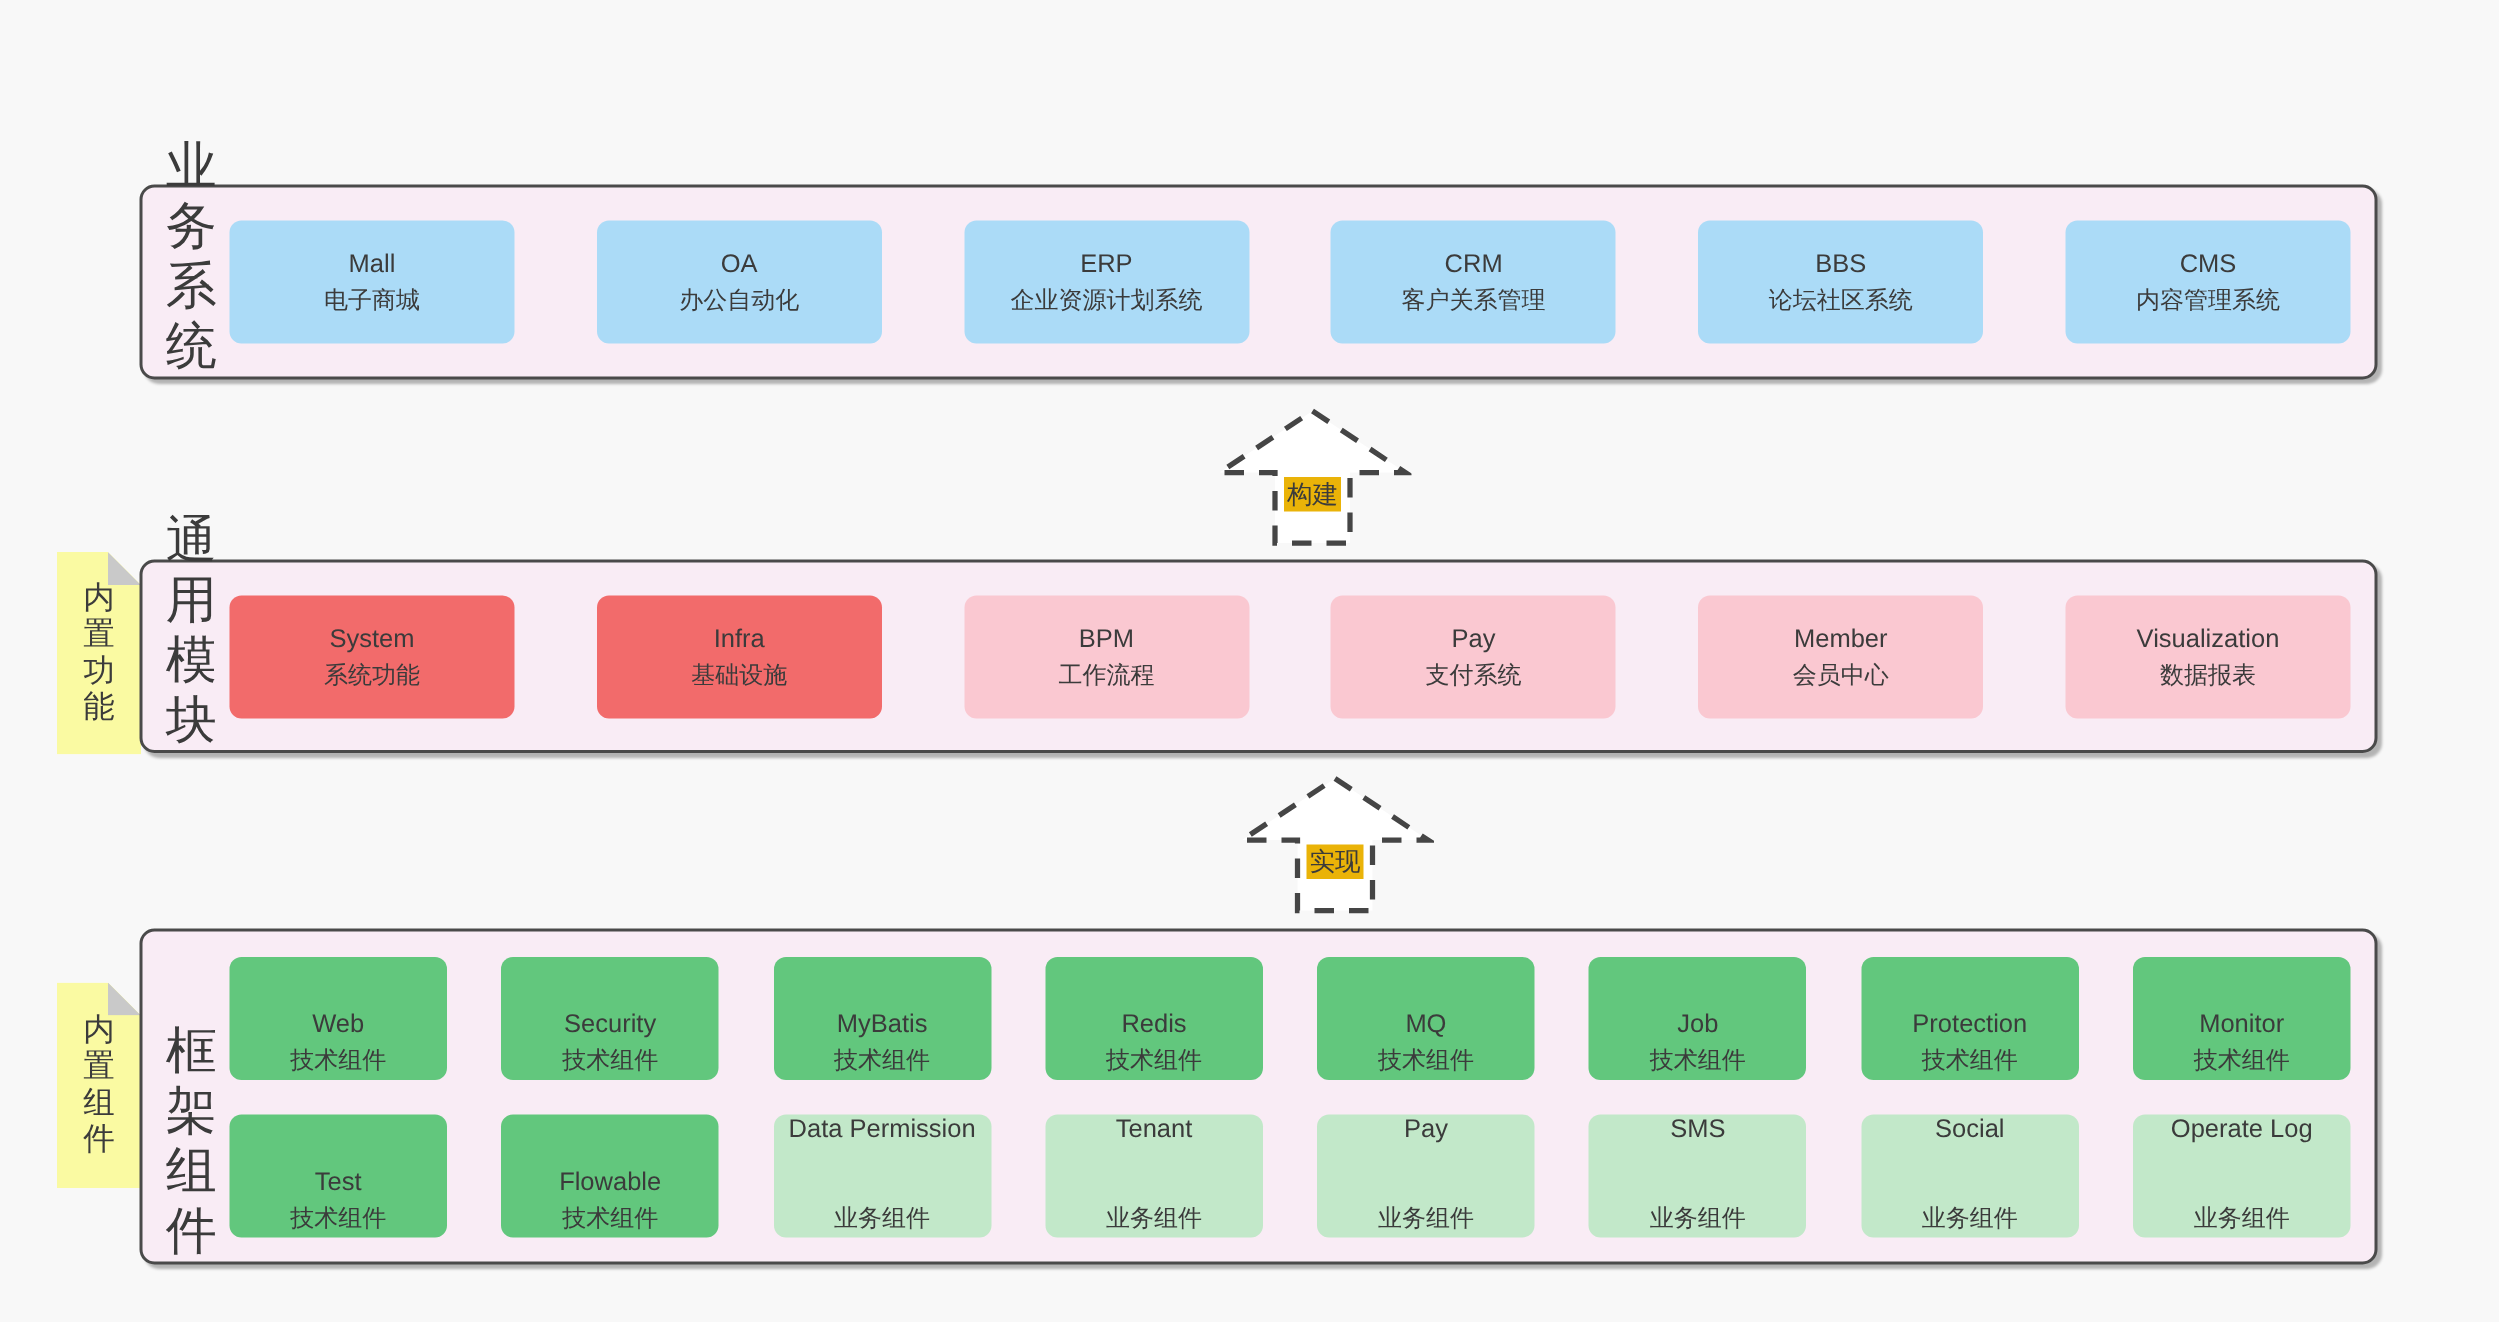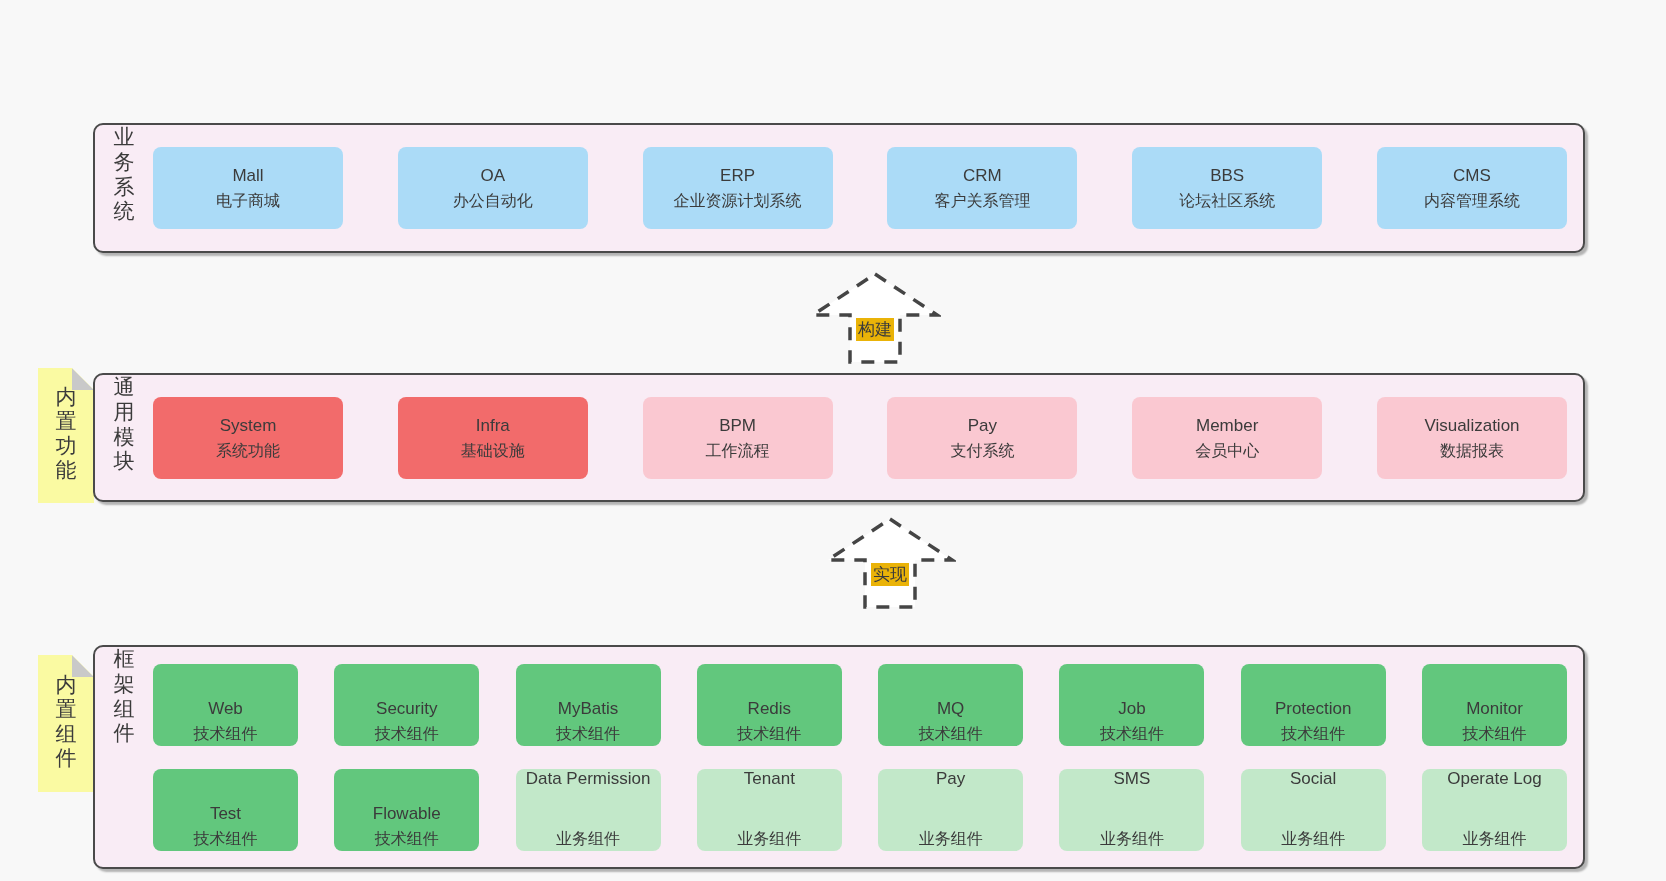--- a/index.html
+++ b/index.html
@@ -21,26 +21,26 @@
     border:2px solid #4a4a4a;
     border-radius:10px;
     box-shadow:3px 3px 2px rgba(0,0,0,0.28);
     display:flex;
     align-items:stretch;
     z-index:1;
     box-sizing:border-box;
   }
   .panel-business{top:123px;height:130px;}
   .panel-modules{top:373px;height:129px;}
-  .panel-components{top:645px;height:224px;}
+  .panel-components{top:619px;height:224px;}
 
   .vlabel{
     width:58px;
-    display:flex;align-items:flex-start;justify-content:center;
-    font-size:21px;line-height:1.18;
+    display:flex;align-items:flex-end;justify-content:center;
+    font-size:34px;line-height:1.18;
     text-align:center;
   }
   .vlabel span{display:block;width:27px;word-break:break-all;}
 
   .items{
     flex:1;
     display:flex;align-items:center;justify-content:space-between;
     padding:0 16px 0 0;
   }
   .items-col{
@@ -79,21 +79,20 @@
   }
   .sticky .fold{
     position:absolute;top:0;right:0;width:22px;height:22px;
     background:#c9c9c9;
     clip-path:polygon(0 0,100% 100%,0 100%);
   }
   .sticky-text{
     display:block;width:24px;
     font-size:21px;line-height:1.16;text-align:center;
     word-break:break-all;
-    font-family:Liberation Mono, monospace;
   }
   .sticky-features{top:368px;height:135px;}
   .sticky-components{top:655px;height:137px;}
 
   
   .arrow{position:absolute;width:132px;height:100px;z-index:1;}
   .arrow-build{left:809px;top:268px;}
   .arrow-implement{left:824px;top:513px;}
   .arrow svg{position:absolute;inset:0;width:100%;height:100%;}
   .arrow-label{

